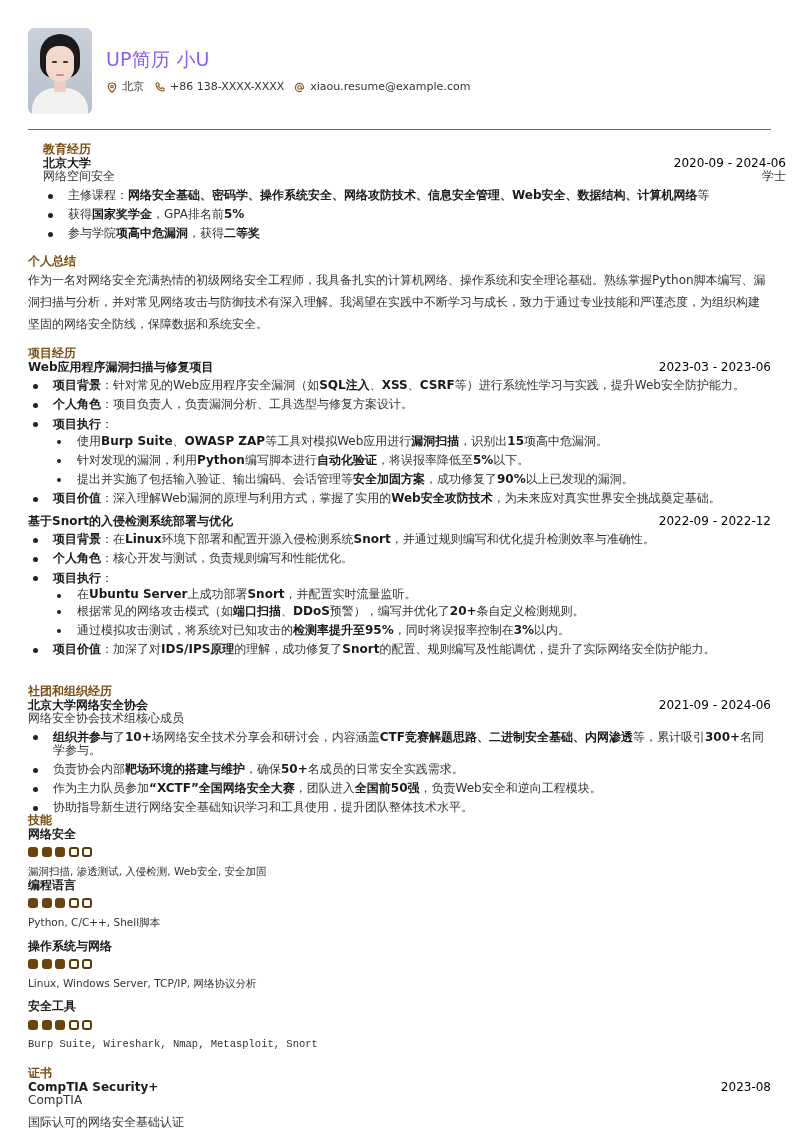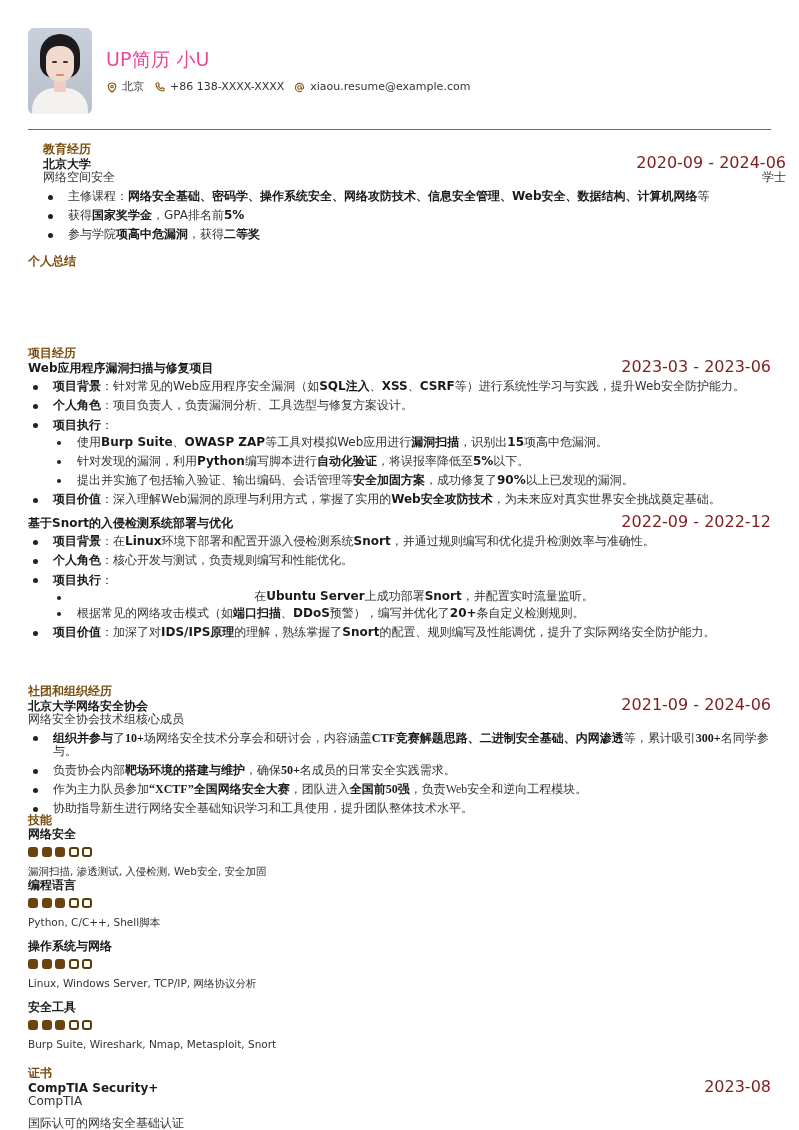--- a/index.html
+++ b/index.html
@@ -11,31 +11,31 @@
   .header { display: flex; align-items: center; height: 86px; }
   .photo { width: 64px; height: 86px; border-radius: 6px; overflow: hidden; background: linear-gradient(180deg,#c9d0da 0%, #b7c0cc 100%); position: relative; flex: none; }
   .photo .hair { position: absolute; left: 12px; top: 6px; width: 40px; height: 44px; background: #1c1a1c; border-radius: 20px 20px 14px 14px; }
   .photo .face { position: absolute; left: 18px; top: 18px; width: 28px; height: 36px; background: #f1d9cc; border-radius: 14px 14px 16px 16px; }
   .photo .eye { position: absolute; top: 33px; width: 5px; height: 2px; background: #3a2e2e; border-radius: 1px; }
   .photo .lip { position: absolute; left: 28px; top: 46px; width: 8px; height: 2px; background: #d88a88; border-radius: 1px; }
   .photo .body { position: absolute; left: 4px; top: 60px; width: 56px; height: 30px; background: #f3f1ef; border-radius: 22px 22px 0 0; }
   .photo .neck { position: absolute; left: 26px; top: 52px; width: 12px; height: 12px; background: #eccfc2; }
 
   .header-info { margin-left: 14px; }
-  .name { font-size: 19px; font-weight: normal; color: #ec4899; letter-spacing: 0.2px; }
+  .name { font-size: 19px; font-weight: normal; color: #8b5cf6; letter-spacing: 0.2px; }
   .contacts { display: flex; align-items: center; margin-top: 7px; font-size: 11px; color: #333; }
   .contact { display: flex; align-items: center; margin-right: 10px; }
   .contact .ic { width: 11px; height: 11px; margin-right: 5px; display: inline-flex; align-items: center; justify-content: center; }
 
   .rule { position: absolute; left: 0; top: 101px; width: 743px; height: 1px; background: #7a6650; }
 
   .section-title { color: #7a4e10; font-weight: bold; font-size: 12px; line-height: 14px; }
   .row { display: flex; justify-content: space-between; align-items: baseline; }
   .entry-title { font-weight: bold; font-size: 12px; line-height: 14px; color: #1a1a1a; }
-  .entry-date { font-size: 16px; line-height: 14px; color: #7f1d1d; }
+  .entry-date { font-size: 12px; line-height: 14px; color: #000000; }
   .entry-sub { font-size: 12px; line-height: 13px; color: #333; }
 
   ul.bul { list-style: none; margin-top: 4px; }
   ul.bul > li { position: relative; padding-left: 25px; line-height: 19px; font-size: 12px; color: #333; }
   ul.bul > li::before { content: ""; position: absolute; left: 5px; top: 8px; width: 5px; height: 5px; background: #222; border-radius: 50%; }
   ul.bul ul.sub { list-style: none; }
   ul.bul ul.sub > li { position: relative; padding-left: 25px; line-height: 19px; }
   ul.bul ul.sub > li::before { content: ""; position: absolute; left: 5px; top: 8px; width: 4px; height: 4px; background: #222; border-radius: 50%; }
   ul.bul li .lbl { font-weight: bold; color: #1a1a1a; }
   li.exec { line-height: 15px !important; }
@@ -117,20 +117,21 @@
     </div>
     <ul class="bul" style="margin-top:3px;">
       <li><span>主修课程：</span><b>网络安全基础、密码学、操作系统安全、网络攻防技术、信息安全管理、Web安全、数据结构、计算机网络</b><span>等</span></li>
       <li><span>获得</span><b>国家奖学金</b><span>，GPA排名前</span><b>5%</b></li>
       <li><span>参与学院</span><b>项高中危漏洞</b><span>，获得</span><b>二等奖</b></li>
     </ul>
   </div>
 
   <div class="abs" style="top:226px;">
     <div class="section-title">个人总结</div>
+    <div class="summary">作为一名对网络安全充满热情的初级网络安全工程师，我具备扎实的计算机网络、操作系统和安全理论基础。熟练掌握Python脚本编写、漏洞扫描与分析，并对常见网络攻击与防御技术有深入理解。我渴望在实践中不断学习与成长，致力于通过专业技能和严谨态度，为组织构建坚固的网络安全防线，保障数据和系统安全。</div>
   </div>
 
   <div class="abs" style="top:318px;">
     <div class="section-title">项目经历</div>
 
     <div>
       <div class="row">
         <div class="entry-title">Web应用程序漏洞扫描与修复项目</div>
         <div class="entry-date">2023-03 - 2023-06</div>
       </div>
@@ -153,37 +154,38 @@
       <div class="row">
         <div class="entry-title">基于Snort的入侵检测系统部署与优化</div>
         <div class="entry-date">2022-09 - 2022-12</div>
       </div>
       <ul class="bul" style="margin-top:2px;">
         <li><span class="lbl">项目背景</span><span>：在</span><b>Linux</b><span>环境下部署和配置开源入侵检测系统</span><b>Snort</b><span>，并通过规则编写和优化提升检测效率与准确性。</span></li>
         <li><span class="lbl">个人角色</span><span>：核心开发与测试，负责规则编写和性能优化。</span></li>
         <li class="exec" style="padding-top:3px;">
           <span class="lbl"><span>项目执行</span><span style="font-weight:normal">：</span></span>
           <ul class="sub" style="margin-left:-1px;">
-            <li style="line-height:16px;text-align:center;"><span>在</span><b>Ubuntu Server</b><span>上成功部署</span><b>Snort</b><span>，并配置实时流量监听。</span></li>
+            <li style="line-height:16px;"><span>在</span><b>Ubuntu Server</b><span>上成功部署</span><b>Snort</b><span>，并配置实时流量监听。</span></li>
             <li><span>根据常见的网络攻击模式（如</span><b>端口扫描</b><span>、</span><b>DDoS</b><span>预警），编写并优化了</span><b>20+</b><span>条自定义检测规则。</span></li>
+            <li><span>通过模拟攻击测试，将系统对已知攻击的</span><b>检测率提升至95%</b><span>，同时将误报率控制在</span><b>3%</b><span>以内。</span></li>
           </ul>
         </li>
-        <li><span class="lbl">项目价值</span><span>：加深了对</span><b>IDS/IPS原理</b><span>的理解，熟练掌握了</span><b>Snort</b><span>的配置、规则编写及性能调优，提升了实际网络安全防护能力。</span></li>
+        <li><span class="lbl">项目价值</span><span>：加深了对</span><b>IDS/IPS原理</b><span>的理解，成功修复了</span><b>Snort</b><span>的配置、规则编写及性能调优，提升了实际网络安全防护能力。</span></li>
       </ul>
     </div>
   </div>
 
   <div class="abs" style="top:656px;">
     <div class="section-title">社团和组织经历</div>
     <div class="row">
       <div class="entry-title">北京大学网络安全协会</div>
       <div class="entry-date">2021-09 - 2024-06</div>
     </div>
     <div class="entry-sub">网络安全协会技术组核心成员</div>
-    <ul class="bul" style="margin-top:3px;font-family:Liberation Serif, serif;">
+    <ul class="bul" style="margin-top:3px;">
       <li class="wrap"><b>组织并参与</b><span>了</span><b>10+</b><span>场网络安全技术分享会和研讨会，内容涵盖</span><b>CTF竞赛解题思路、二进制安全基础、内网渗透</b><span>等，累计吸引</span><b>300+</b><span>名同学参与。</span></li>
       <li><span>负责协会内部</span><b>靶场环境的搭建与维护</b><span>，确保</span><b>50+</b><span>名成员的日常安全实践需求。</span></li>
       <li><span>作为主力队员参加</span><b>“XCTF”全国网络安全大赛</b><span>，团队进入</span><b>全国前50强</b><span>，负责Web安全和逆向工程模块。</span></li>
       <li><span>协助指导新生进行网络安全基础知识学习和工具使用，提升团队整体技术水平。</span></li>
     </ul>
   </div>
 
   <div class="abs" style="top:785px;">
     <div class="section-title">技能</div>
 
@@ -216,21 +218,21 @@
       <div class="dots">
         <span class="dot on"></span>
           <span class="dot on"></span>
           <span class="dot on"></span>
           <span class="dot off"></span>
           <span class="dot off"></span>
       </div>
       <div class="skill-tags">Linux, Windows Server, TCP/IP, 网络协议分析</div>
     </div>
 
-    <div style="margin-top:10px;">
+    <div style="margin-top:10px;font-family:Liberation Mono, monospace;">
       <div class="skill-name">安全工具</div>
       <div class="dots">
         <span class="dot on"></span>
           <span class="dot on"></span>
           <span class="dot on"></span>
           <span class="dot off"></span>
           <span class="dot off"></span>
       </div>
       <div class="skill-tags">Burp Suite, Wireshark, Nmap, Metasploit, Snort</div>
     </div>

